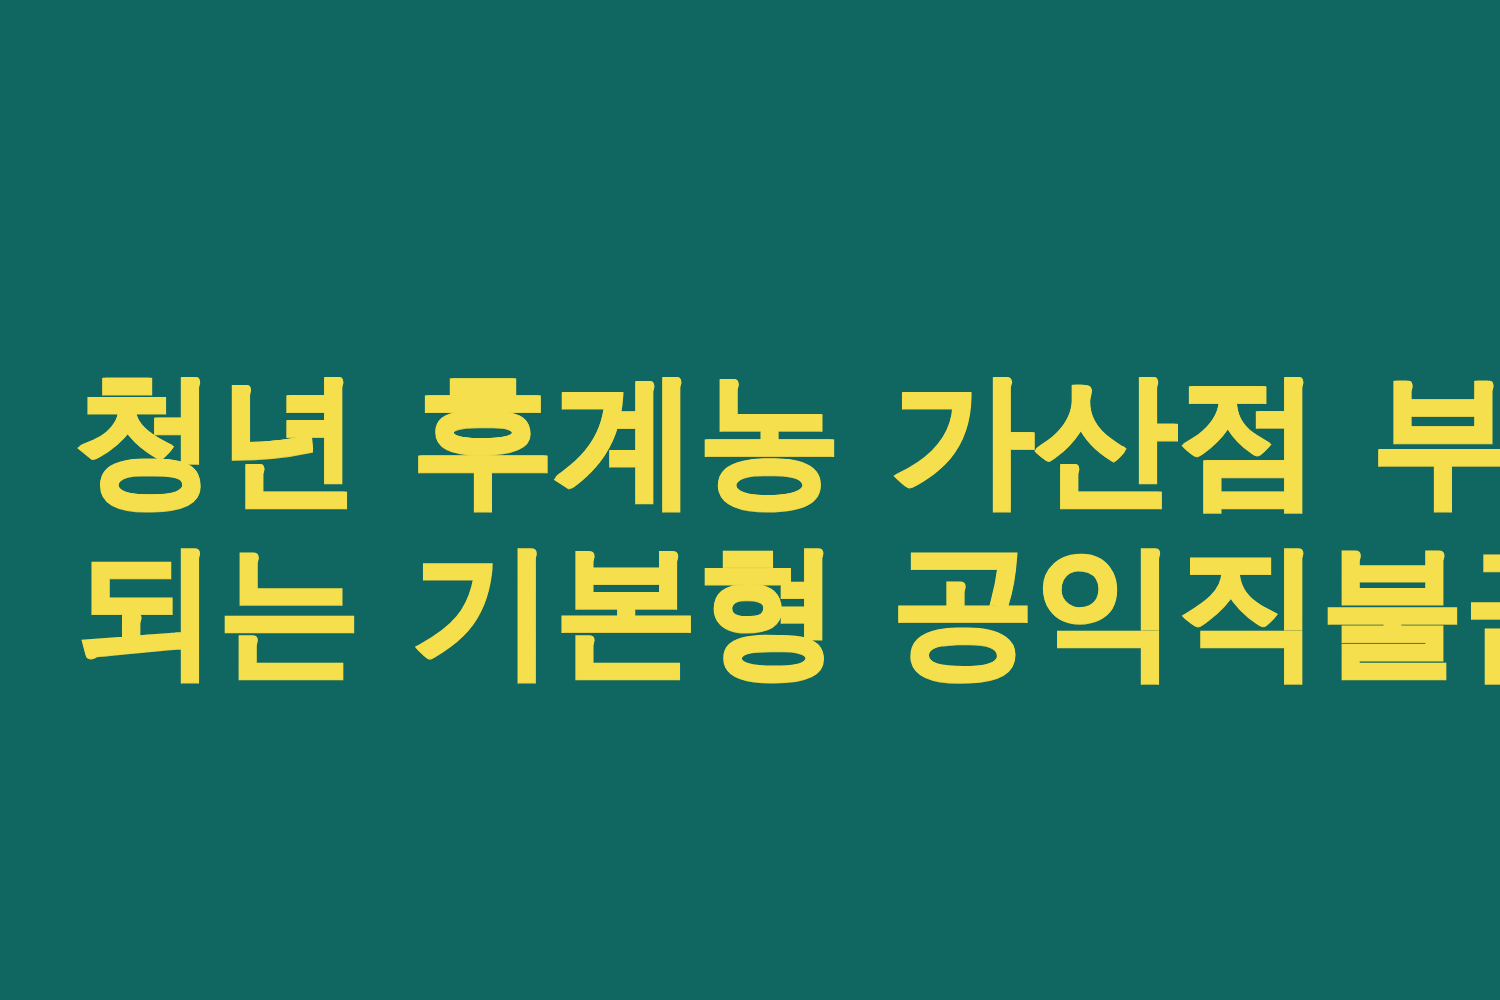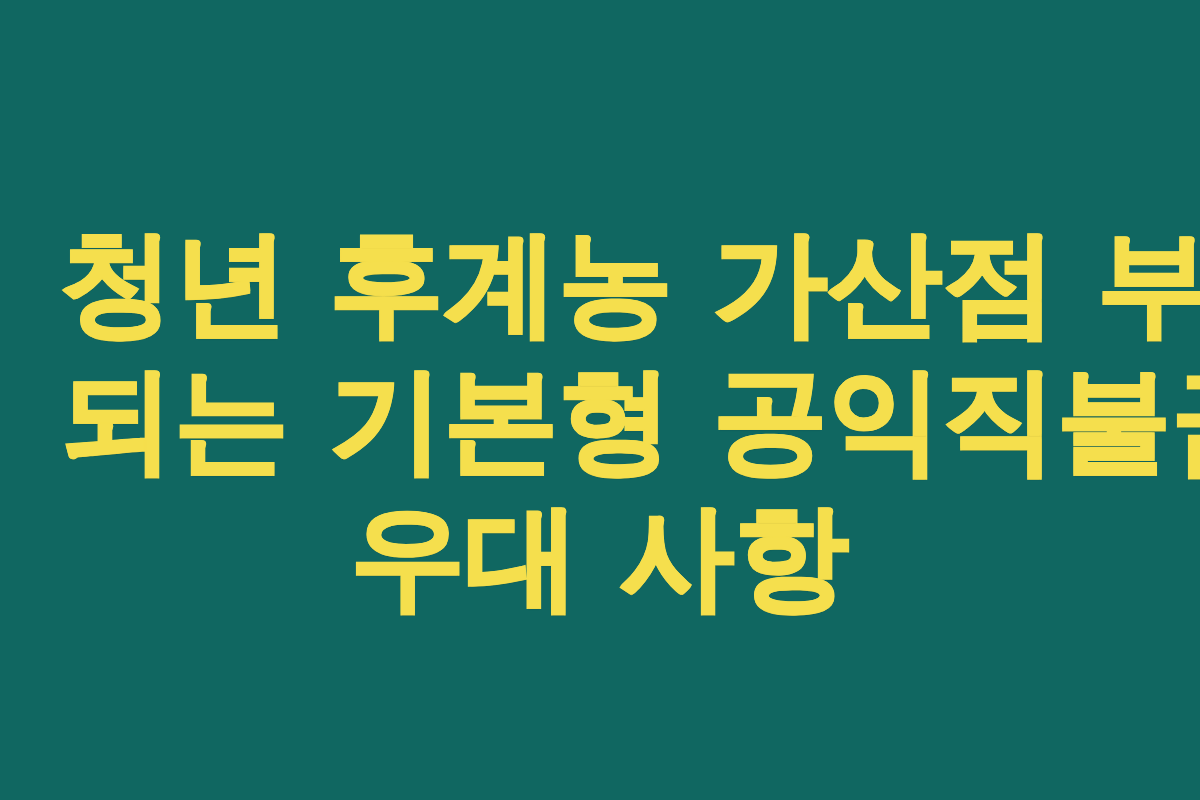--- a/index.html
+++ b/index.html
@@ -69,17 +69,16 @@
 <body>
 
 <div class="banner" style="background-color: rgb(16, 103, 97);">
 
   <div class="headline">
 
     <span class="headline-line line-1" style="color: rgb(245, 223, 77); -webkit-text-stroke: 3px rgb(245, 223, 77);">청년 후계농 가산점 부여</span>
 
     <span class="headline-line line-2" style="color: rgb(245, 223, 77); -webkit-text-stroke: 3px rgb(245, 223, 77);">되는 기본형 공익직불금</span>
 
-    <span class="headline-line line-3" style="color: rgb(245, 223, 77); -webkit-text-stroke: 3px rgb(245, 223, 77);">우대 사항</span>
 
   </div>
 
 </div>
 
 </body></html>

